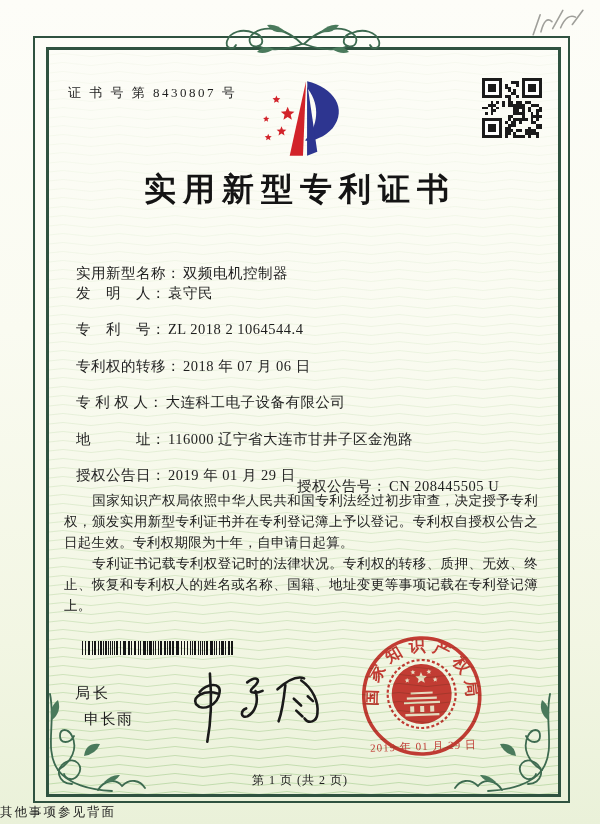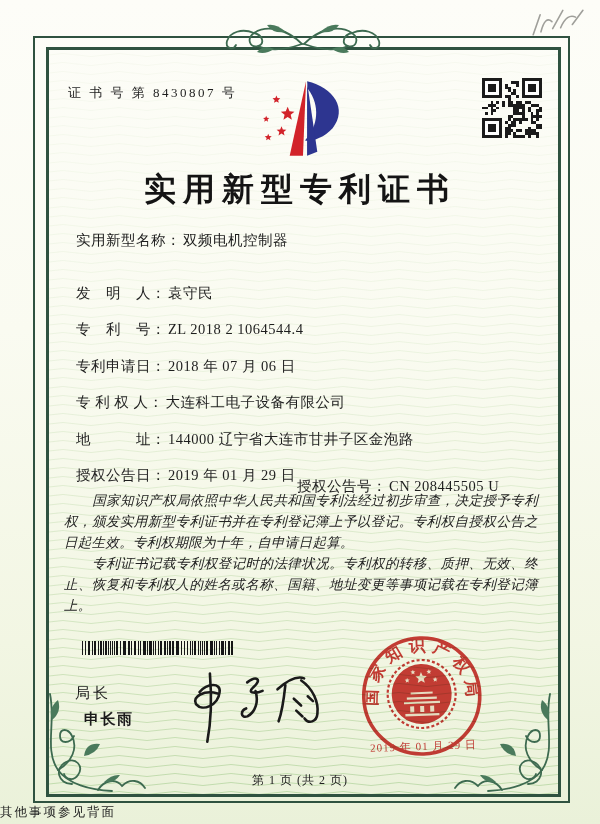--- a/index.html
+++ b/index.html
@@ -12,25 +12,25 @@
         border:3px solid #2f5240;box-sizing:border-box;z-index:2;}
   #waves{position:absolute;left:49px;top:50px;width:509px;height:744px;z-index:1;}
   .cert-no{position:absolute;left:68px;top:84px;font-size:13px;letter-spacing:2.5px;color:#1e1e1e;z-index:3;}
   #logo{position:absolute;left:258px;top:74px;width:92px;height:92px;z-index:3;}
   #qr{position:absolute;left:482px;top:78px;width:60px;height:60px;z-index:3;}
   .title{position:absolute;left:0;right:0;top:168px;text-align:center;font-size:32px;
         font-weight:600;letter-spacing:7px;color:#141414;z-index:3;}
   .row{position:absolute;left:76px;font-size:14.5px;color:#1e1e1e;letter-spacing:.5px;z-index:3;white-space:nowrap;}
   .row .val{margin-left:2px;}
   .body-text{position:absolute;left:64px;top:490px;width:474px;font-size:13.5px;line-height:21px;
-        color:#222;font-style:italic;letter-spacing:.3px;text-align:justify;z-index:3;}
+        color:#222;letter-spacing:.3px;text-align:justify;z-index:3;}
   .body-text p{margin:0;text-indent:2.1em;}
   #barcode{position:absolute;left:82px;top:641px;width:151px;height:14px;z-index:3;}
   .director-title{position:absolute;left:75px;top:684px;font-size:15px;letter-spacing:3px;color:#1b1b1b;z-index:3;}
-  .director-name{position:absolute;left:84px;top:710px;font-size:15px;letter-spacing:1.5px;color:#1b1b1b;z-index:3;font-weight:bold;}
+  .director-name{position:absolute;left:84px;top:710px;font-size:15px;letter-spacing:1.5px;color:#1b1b1b;z-index:3;}
   #signature{position:absolute;left:178px;top:660px;width:160px;height:88px;z-index:3;transform:rotate(-2deg);}
   #seal{position:absolute;left:347px;top:628px;width:150px;height:150px;z-index:4;transform:rotate(-2deg);
         mix-blend-mode:multiply;}
   #seal text{font-family:"Liberation Serif",serif;}
   .seal-ring-text{font-size:16.5px;font-weight:bold;letter-spacing:6px;fill:#c8241f;}
   .seal-date{font-size:11px;letter-spacing:1px;fill:#c8241f;}
   .page-num{position:absolute;left:0;right:0;top:772px;text-align:center;font-size:12px;
         letter-spacing:1px;color:#222;z-index:3;}
   .back-note{position:absolute;left:0;right:0;top:804px;text-align:left;font-size:12.5px;
         letter-spacing:2px;color:#222;z-index:3;}
@@ -298,37 +298,37 @@
       <rect x="11" y="20" width="1" height="1" fill="#1b1b1b"></rect>
       <rect x="12" y="20" width="1" height="1" fill="#1b1b1b"></rect>
       <rect x="13" y="20" width="1" height="1" fill="#1b1b1b"></rect>
       <rect x="14" y="20" width="1" height="1" fill="#1b1b1b"></rect>
       <rect x="16" y="20" width="1" height="1" fill="#1b1b1b"></rect>
       <rect x="19" y="20" width="1" height="1" fill="#1b1b1b"></rect>
     </svg>
 
   <div class="title">实用新型专利证书</div>
 
-  <div class="row" style="top:231px">
+  <div class="row" style="top:264px">
     <span>实用新型名称：</span><span class="val">双频电机控制器</span>
   </div>
   <div class="row" style="top:284px">
     <span>发　明　人：</span><span class="val">袁守民</span>
   </div>
   <div class="row" style="top:320px">
     <span>专　利　号：</span><span class="val">ZL 2018 2 1064544.4</span>
   </div>
   <div class="row" style="top:357px">
-    <span>专利申请日：</span><span class="val">2018 年 07 月 06 日</span>
+    <span>专利权的转移：</span><span class="val">2018 年 07 月 06 日</span>
   </div>
   <div class="row" style="top:393px">
     <span>专 利 权 人：</span><span class="val">大连科工电子设备有限公司</span>
   </div>
   <div class="row" style="top:430px">
-    <span>地　　　址：</span><span class="val">144000 辽宁省大连市甘井子区金泡路</span>
+    <span>地　　　址：</span><span class="val">116000 辽宁省大连市甘井子区金泡路</span>
   </div>
   <div class="row" style="top:466px">
     <span>授权公告日：</span><span class="val">2019 年 01 月 29 日</span>
   </div>
   <div class="row" style="top:477px;left:297px">
     <span>授权公告号：</span><span class="val">CN 208445505 U</span>
   </div>
 
   <div class="body-text">
     <p>国家知识产权局依照中华人民共和国专利法经过初步审查，决定授予专利权，颁发实用新型专利证书并在专利登记簿上予以登记。专利权自授权公告之日起生效。专利权期限为十年，自申请日起算。</p>

